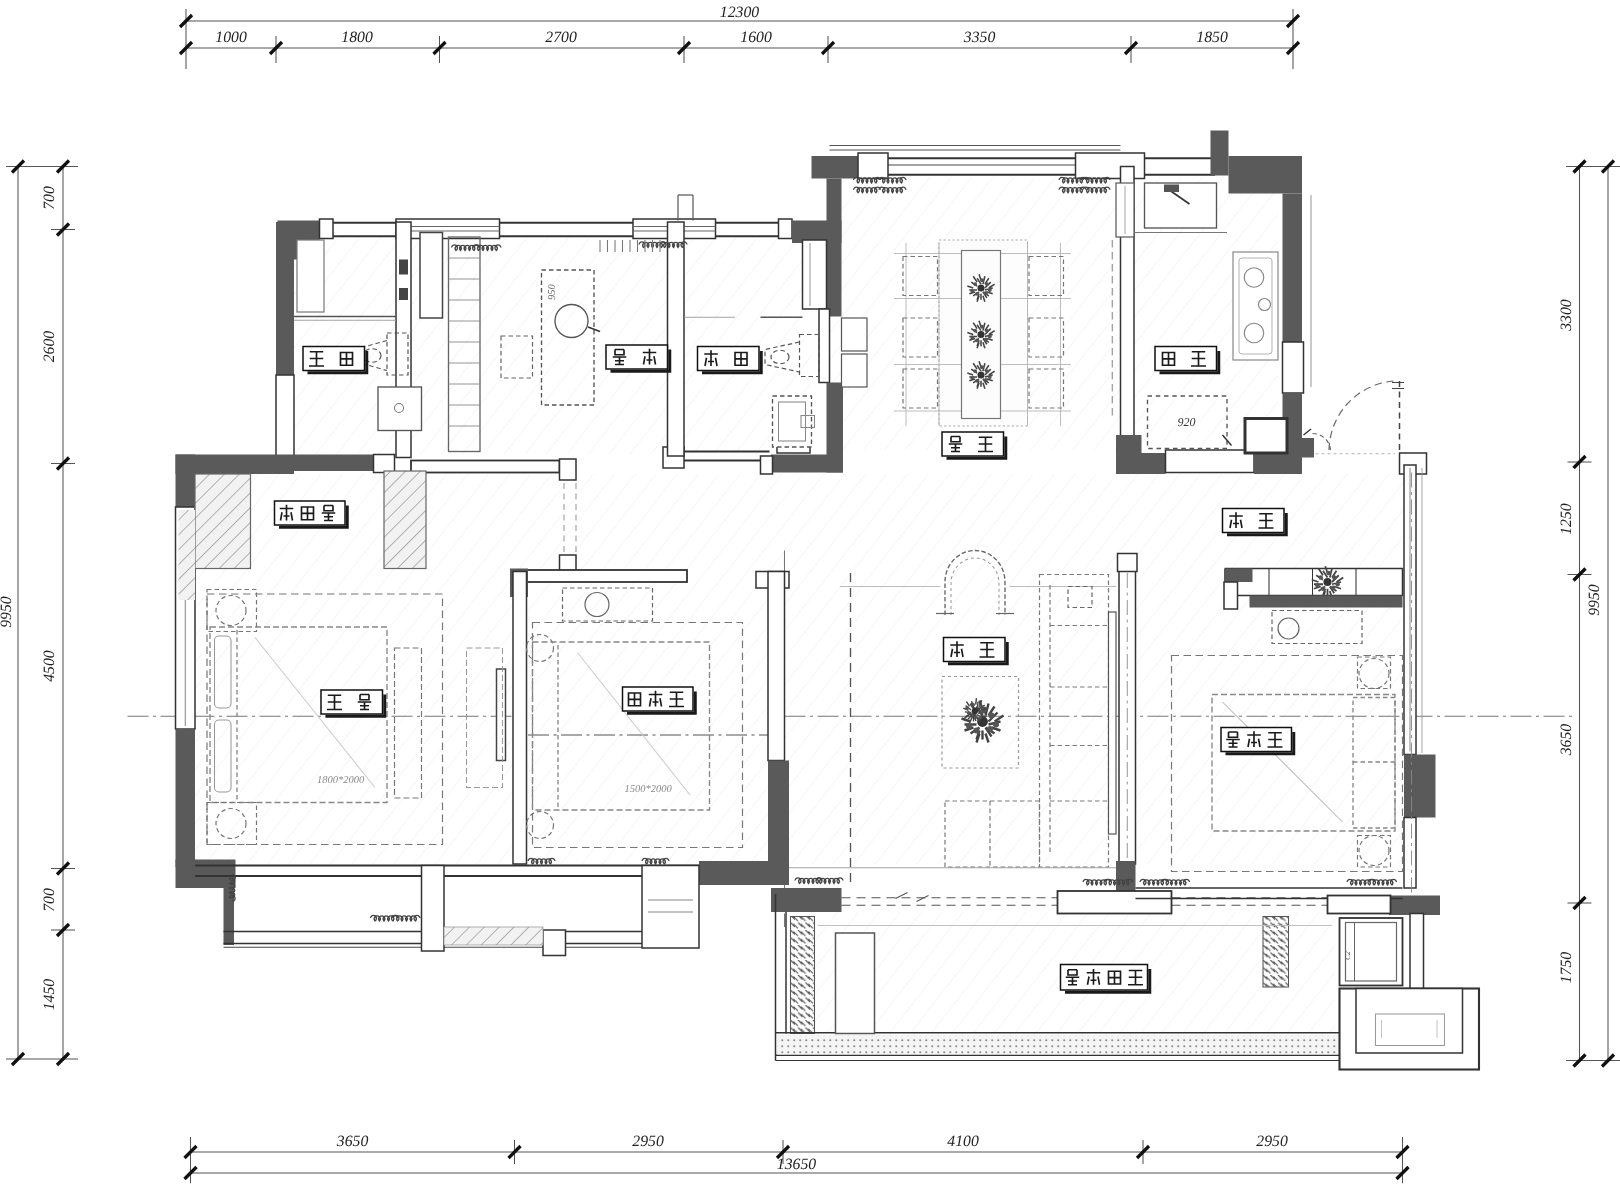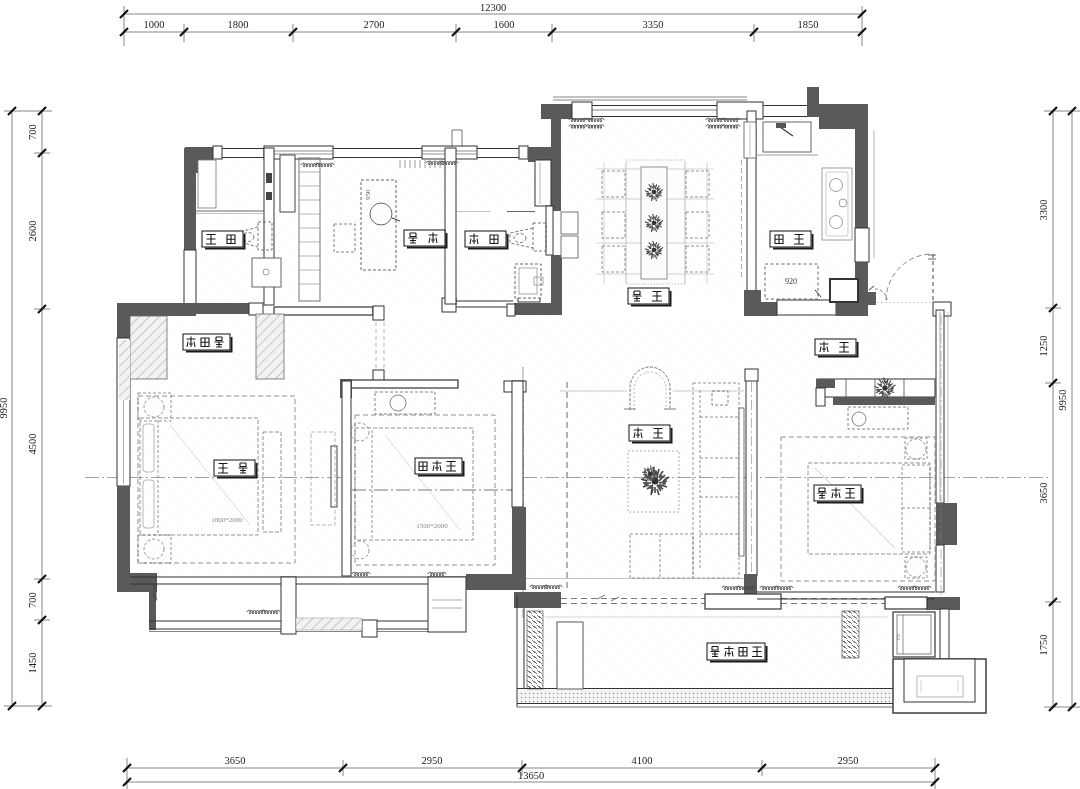--- a/index.html
+++ b/index.html
@@ -1,16 +1,16 @@
 <!DOCTYPE html>
 <html><head>
 <meta charset="utf-8">
 <style>
   html,body{margin:0;padding:0;background:#ffffff;}
-  #plan{width:1080px;height:789px;position:relative;font-family:"Liberation Serif",serif;}
+  #plan{width:1080px;height:789px;position:relative;font-family:"Liberation Serif",serif;font-style:italic;}
   svg text{font-family:"Liberation Serif",serif;}
 </style>
 </head>
 <body>
 <div id="plan">
 <svg width="1080" height="789" viewBox="0 0 1080 789" xmlns="http://www.w3.org/2000/svg">
 <defs>
   <pattern id="floorhx" width="11" height="11" patternUnits="userSpaceOnUse" patternTransform="rotate(38)">
     <rect width="11" height="11" fill="#ffffff"></rect>
     <line x1="0" y1="0" x2="0" y2="11" stroke="#f4f4f4" stroke-width="1"></line>

